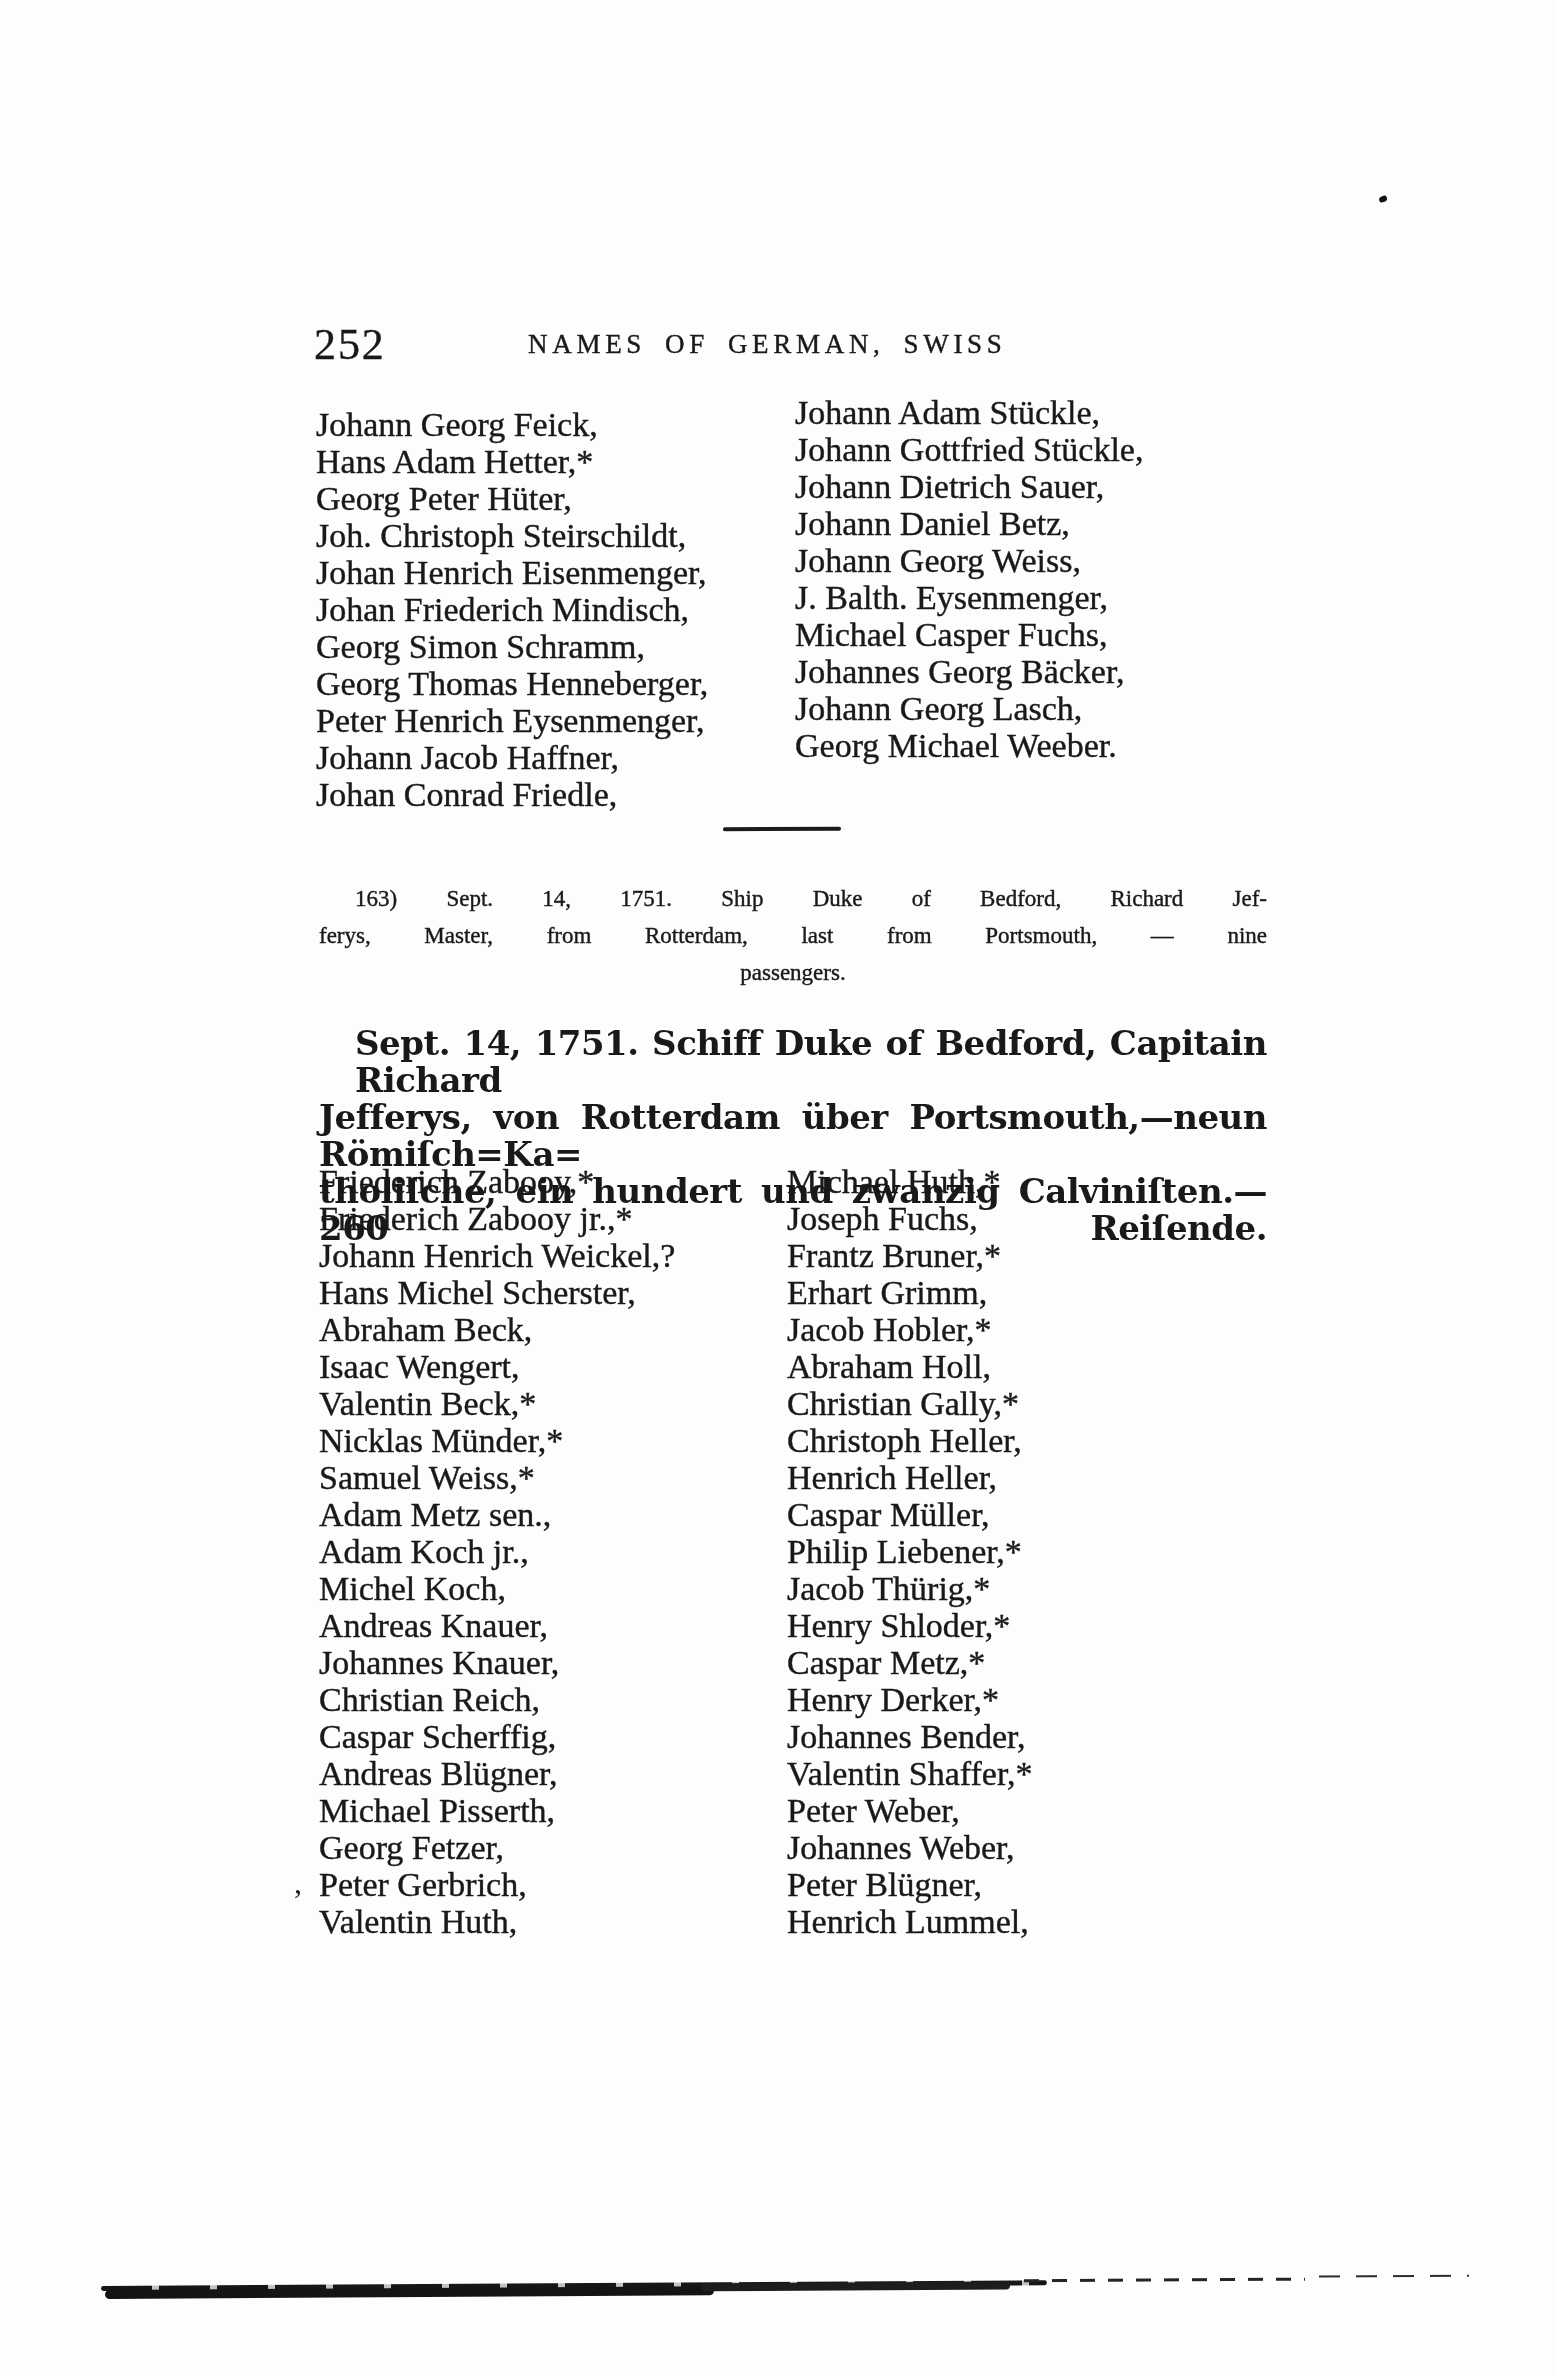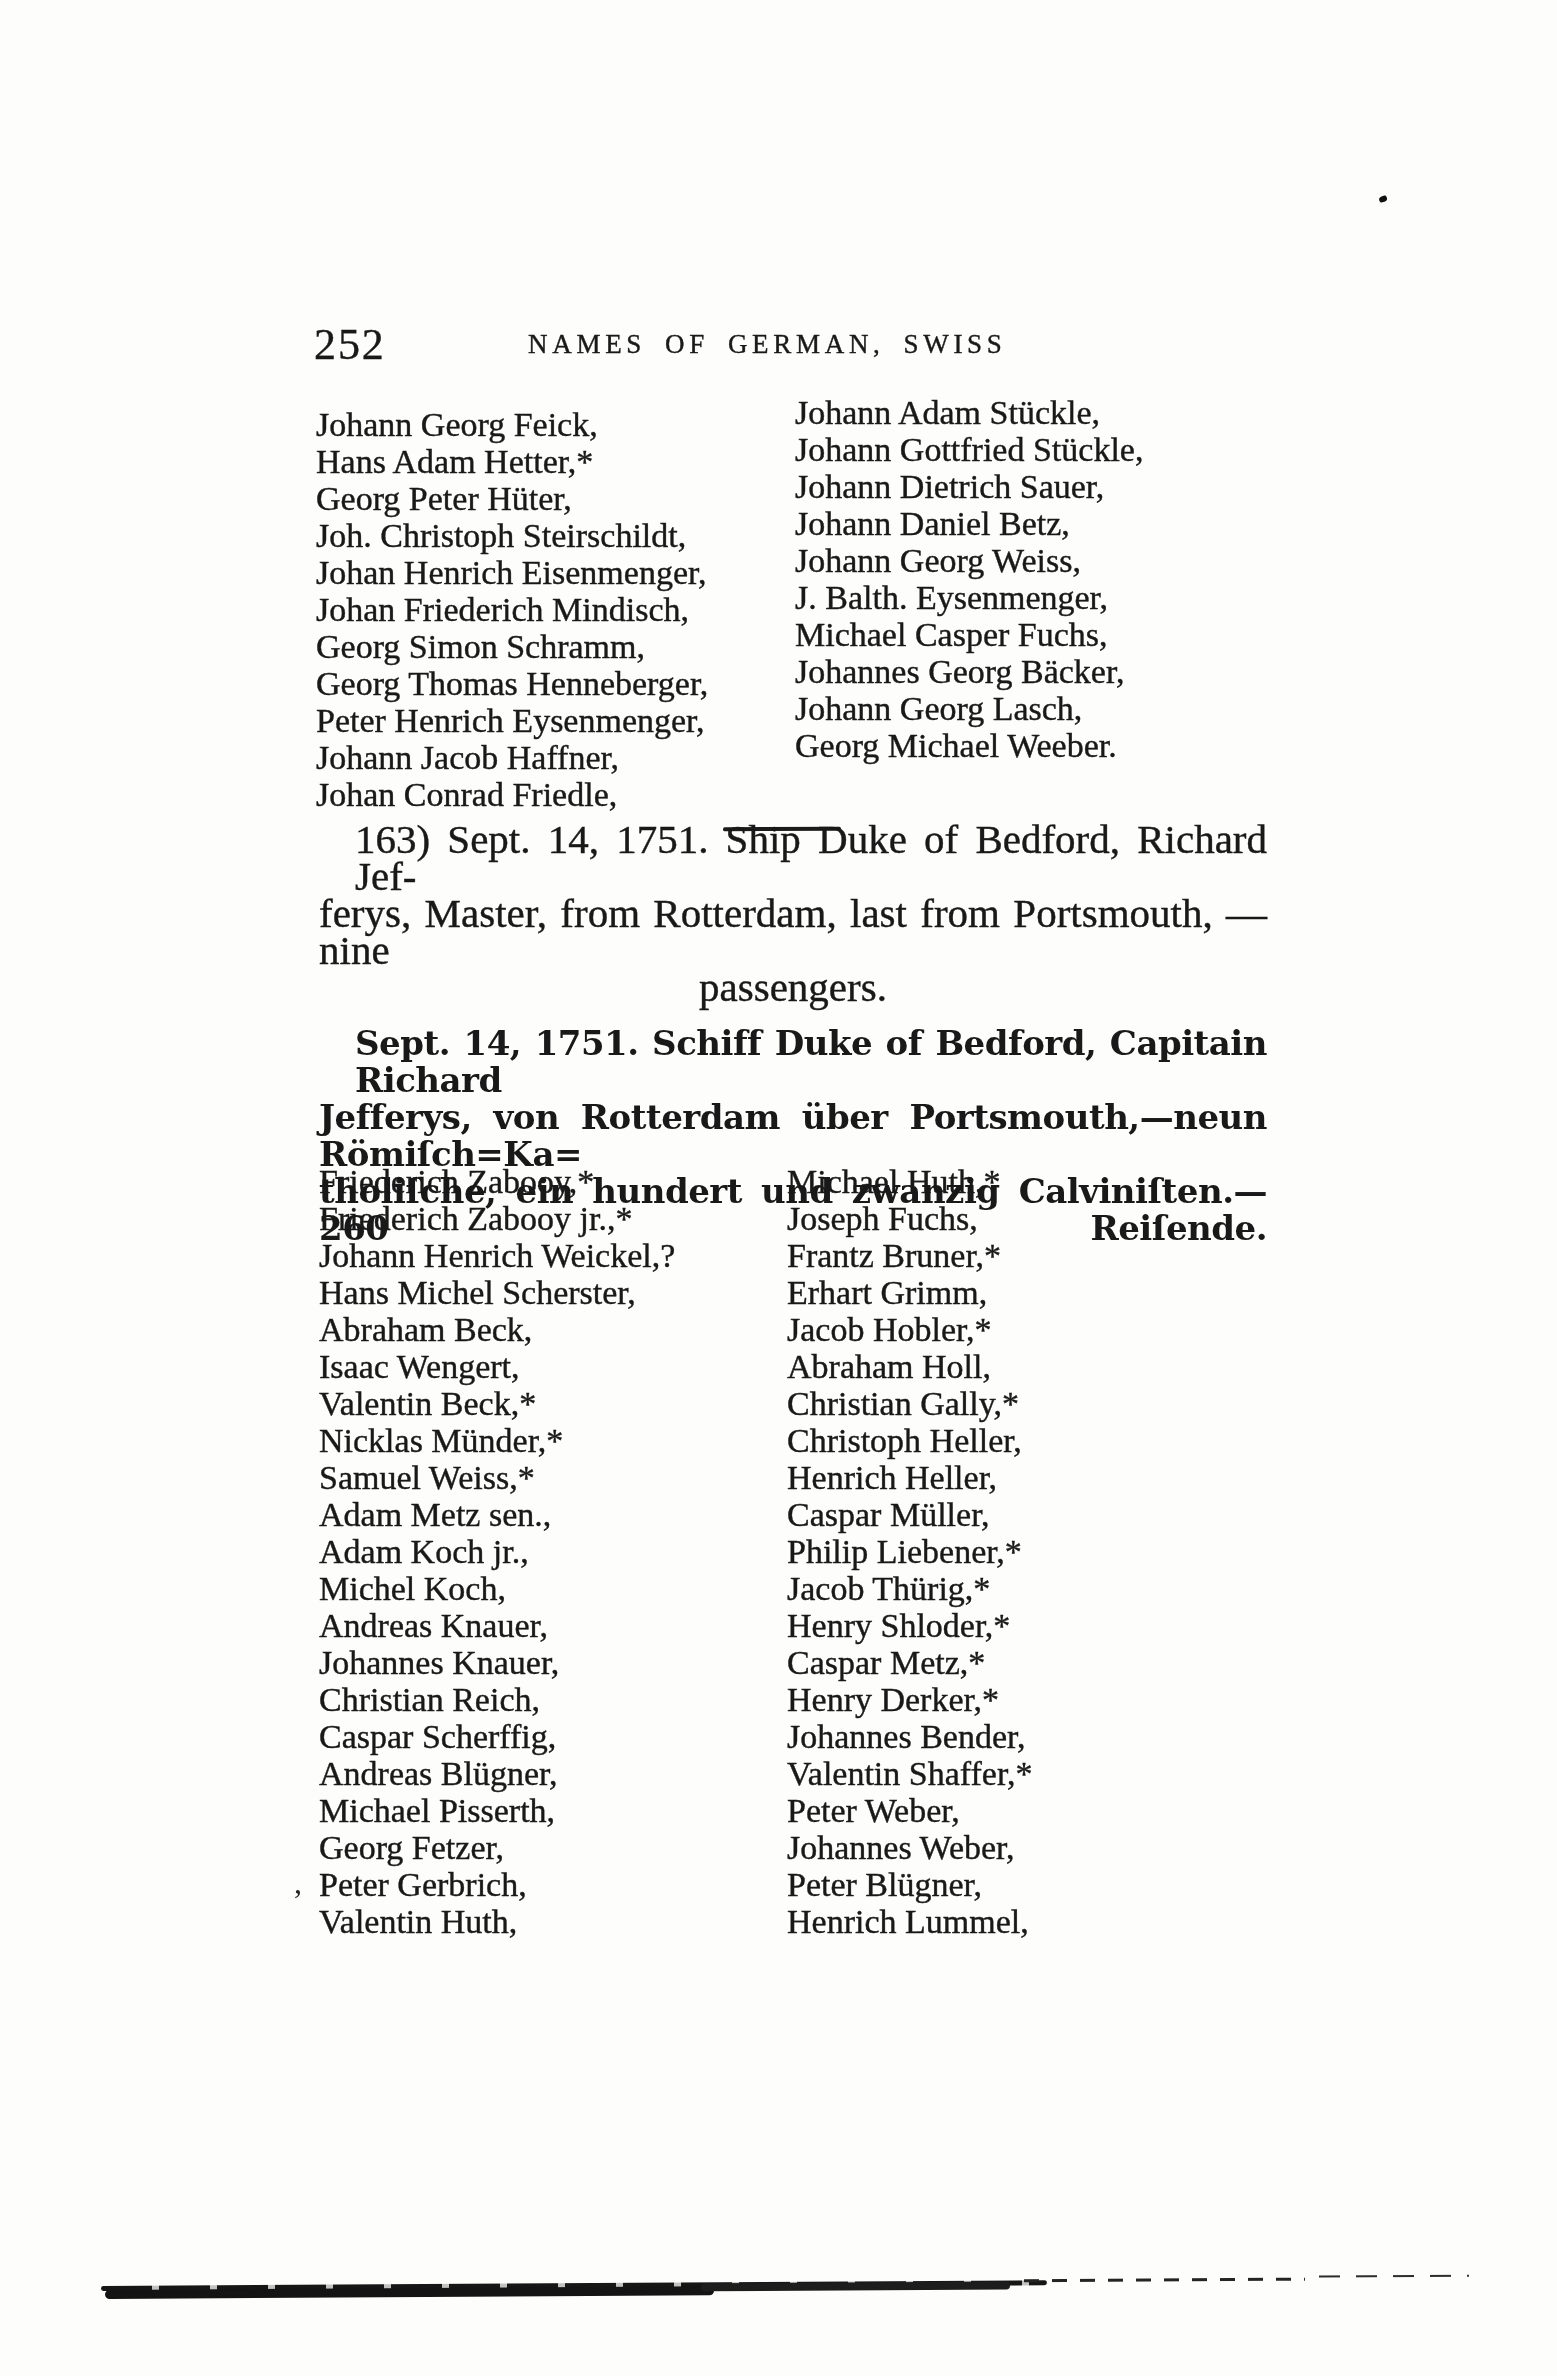--- a/index.html
+++ b/index.html
@@ -26,21 +26,21 @@
   .name-col div{height:37px;}
   .col-l1a{left:316px;top:406px;}
   .col-l1b{left:787px;top:394px;margin-left:8px;}
   .col-l2a{left:319px;top:1163px;}
   .col-l2b{left:787px;top:1163px;}
   .section-rule{
     position:absolute;left:723px;top:827px;width:118px;height:3.7px;
     background:#1b1b1b;border-radius:1.9px;transform:rotate(-0.3deg);
   }
   .para{position:absolute;left:319px;width:948px;}
-  .para-en{top:821px;font-size:41px;line-height:37px;}
+  .para-en{top:880px;font-size:23px;line-height:37px;}
   .para-de{
     top:1025px;font-size:34px;line-height:37px;font-weight:bold;
     font-family:"DejaVu Serif", serif;letter-spacing:-0.5px;
   }
   .jline{text-align:justify;text-align-last:justify;}
   .jline.indent{padding-left:36px;}
   .plainline{text-align:center;}
   .ink-speck{
     position:absolute;left:1379px;top:196px;width:8.4px;height:5.6px;
     background:#111;border-radius:50% 40% 50% 40%;transform:rotate(-20deg);

